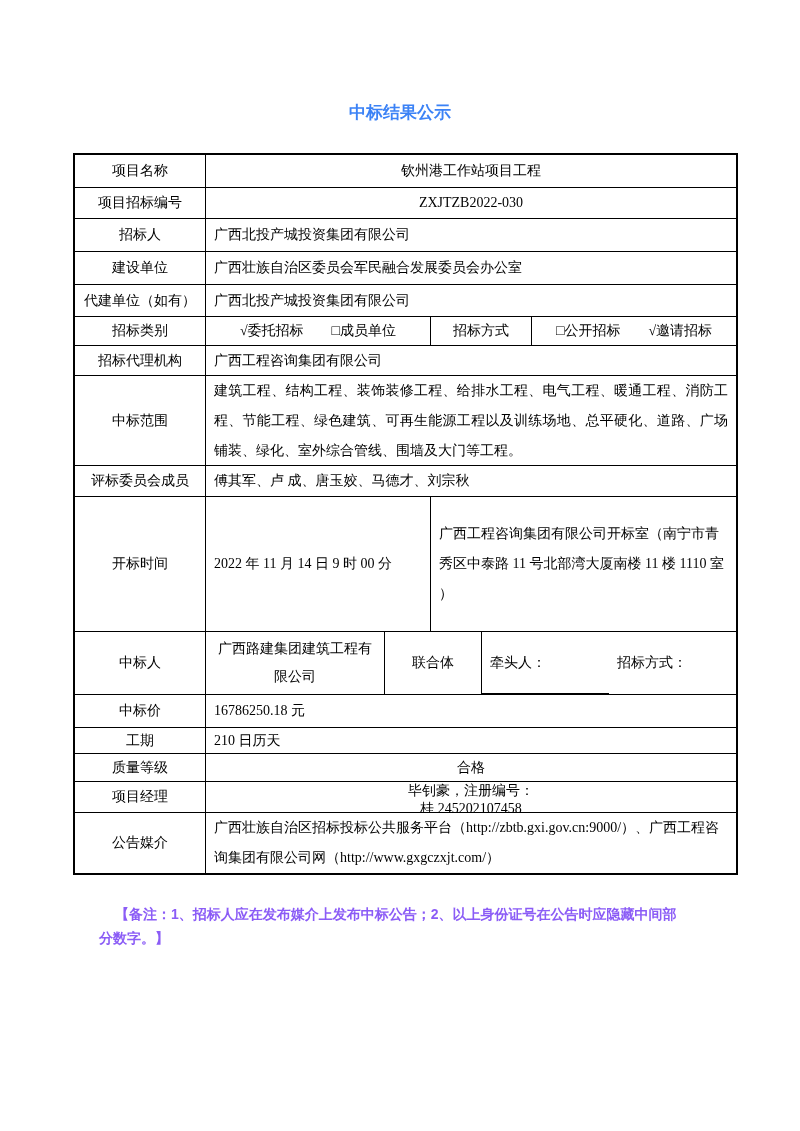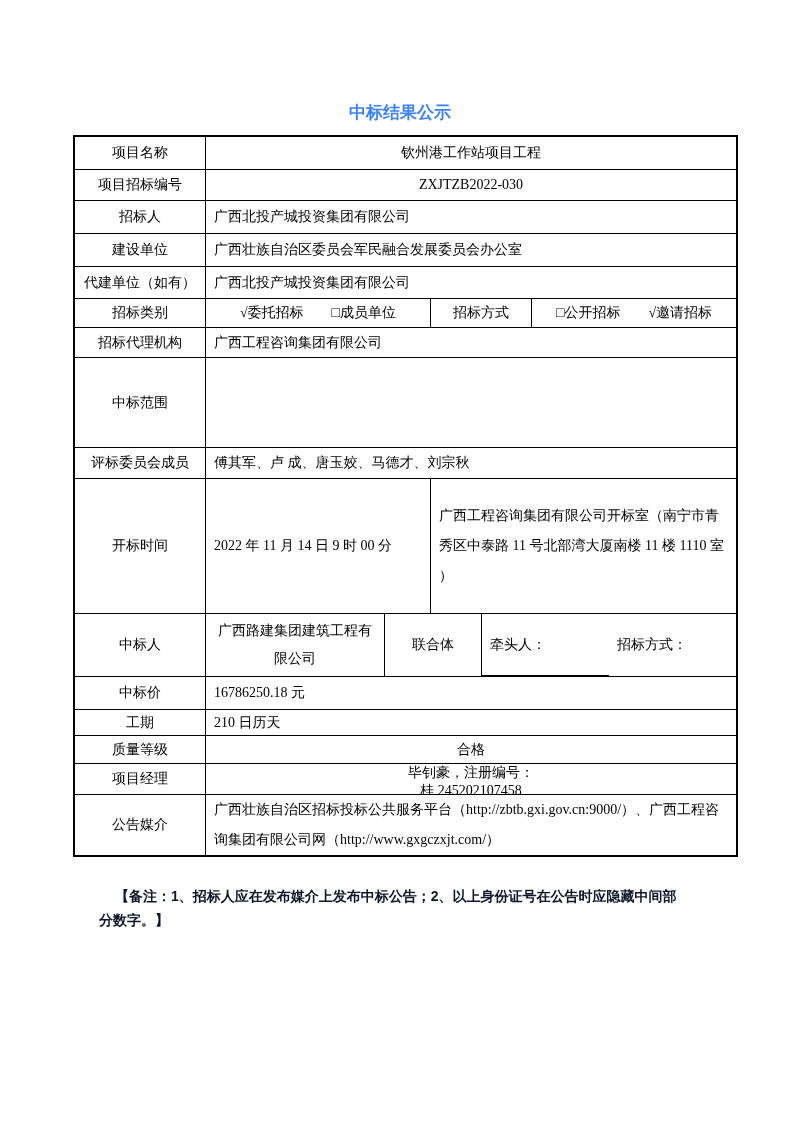--- a/index.html
+++ b/index.html
@@ -7,21 +7,21 @@
     width:800px;height:1131px;background:#ffffff;color:#000;
     font-family:"Liberation Serif","DejaVu Serif",serif;
     font-size:14px;position:relative;
   }
   .doc-title{
     margin:103px 0 0 0;text-align:center;
     font-family:Liberation Mono, monospace;
     font-weight:bold;font-size:17px;line-height:22px;color:#3b82f6;
   }
   .bid-table{
-    margin:10px 0 0 73px;width:665px;box-sizing:border-box;
+    margin:28px 0 0 73px;width:665px;box-sizing:border-box;
     border:2px solid #000;background:#fff;
   }
   .trow{display:flex;box-sizing:border-box;border-bottom:1px solid #000;align-items:stretch;}
   .trow:last-child{border-bottom:none;}
   .cell{box-sizing:border-box;display:flex;align-items:center;overflow:hidden;}
   .c-label{
     width:131px;flex:0 0 131px;border-right:1px solid #000;
     justify-content:center;text-align:center;line-height:26px;padding:0 1px;
   }
   .c-value{flex:1 1 auto;padding:0 8px;}
@@ -40,21 +40,21 @@
   .winner-name{line-height:28px;display:block;align-self:center;text-align:center;padding:0 9px;}
   .stack{flex-direction:row;align-items:stretch;padding:0;}
   .substack{flex:1 1 50%;display:flex;align-items:center;padding:0 8px;box-sizing:border-box;}
   .substack.first{border-bottom:1px solid #000;}
   .manager-line{white-space:pre-wrap;flex-direction:column;}
   .uline{border-bottom:1px solid #000;display:inline-block;line-height:17px;}
   .uline.trail{padding-right:12px;}
   .note{
     width:582px;margin:27px 0 0 99px;
     font-family:"Liberation Sans","DejaVu Sans",sans-serif;
-    font-weight:bold;font-size:14px;line-height:24px;text-indent:16px;color:#0f172a;
+    font-weight:bold;font-size:14px;line-height:24px;text-indent:16px;color:#8b5cf6;
   }
 </style>
 </head>
 <body>
 
 <div class="doc-title">中标结果公示</div>
 
 <div class="bid-table">
 
   <div class="trow h33">
@@ -95,20 +95,23 @@
     </div>
   </div>
 
   <div class="trow h30">
     <div class="cell c-label">招标代理机构</div>
     <div class="cell c-value">广西工程咨询集团有限公司</div>
   </div>
 
   <div class="trow h90">
     <div class="cell c-label">中标范围</div>
+    <div class="cell c-value">
+        <span class="multiline">建筑工程、结构工程、装饰装修工程、给排水工程、电气工程、暖通工程、消防工程、节能工程、绿色建筑、可再生能源工程以及训练场地、总平硬化、道路、广场铺装、绿化、室外综合管线、围墙及大门等工程。</span>
+      </div>
   </div>
 
   <div class="trow h31">
     <div class="cell c-label">评标委员会成员</div>
     <div class="cell c-value">傅其军、卢 成、唐玉姣、马德才、刘宗秋</div>
   </div>
 
   <div class="trow h135">
     <div class="cell c-label">开标时间</div>
     <div class="cell c-mid w225 padlr">2022 年 11 月 14 日 9 时 00 分</div>

